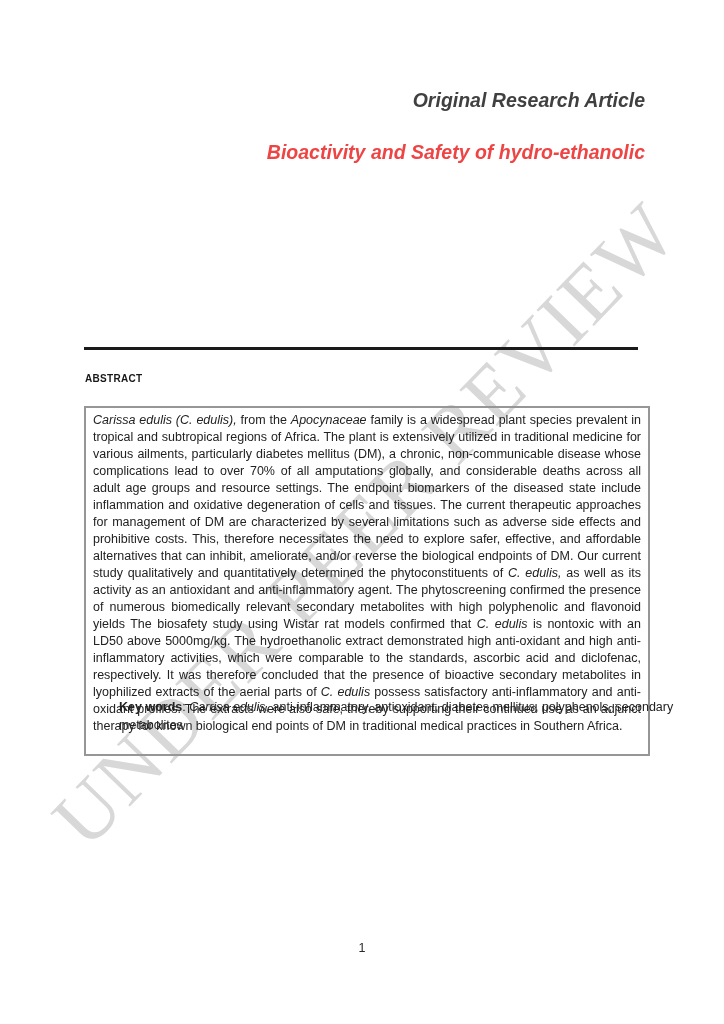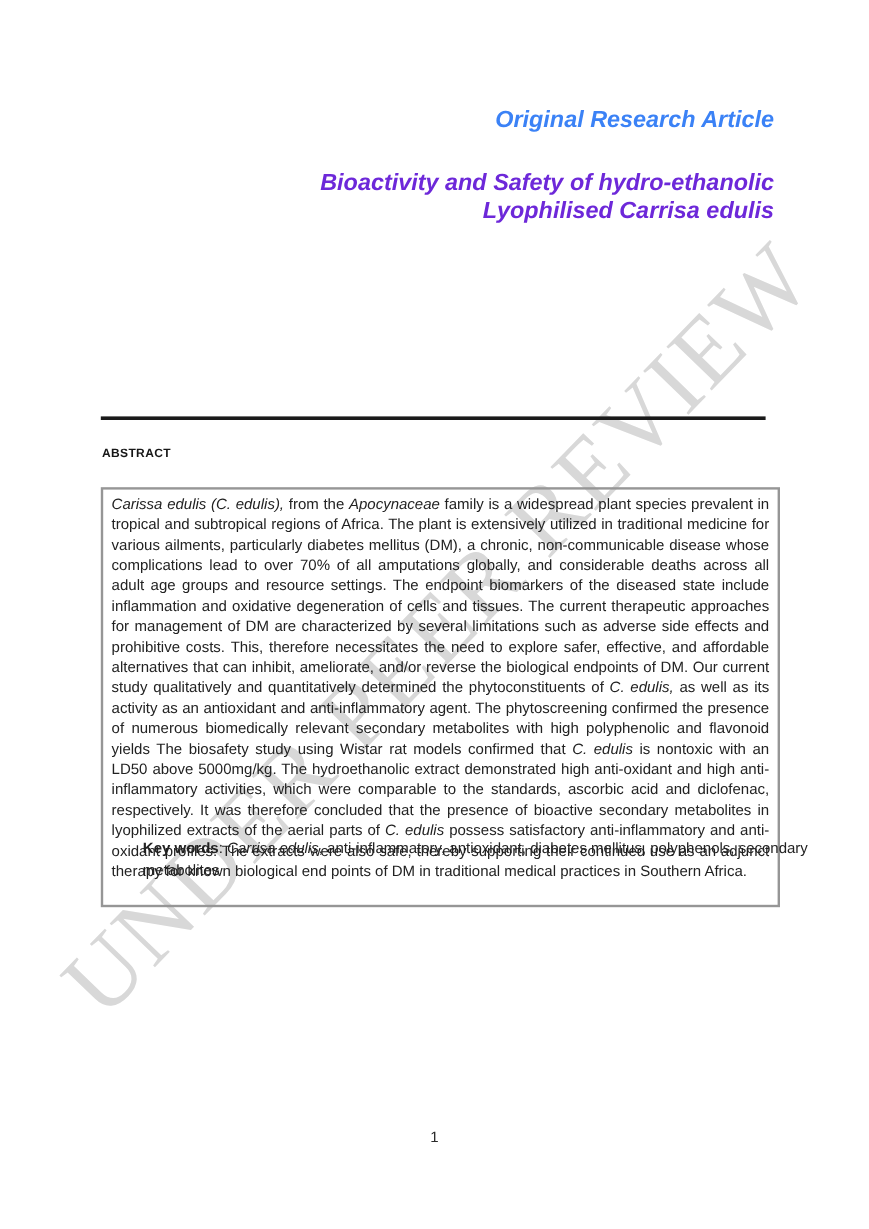--- a/index.html
+++ b/index.html
@@ -36,32 +36,31 @@
   }
   .article-type {
     position: absolute;
     top: 89px;
     right: 79px;
     font-size: 19.5px;
     font-weight: bold;
     font-style: italic;
     text-align: right;
     line-height: 23px;
-    color: #3b82f6;
+    color: #404040;
   }
   .paper-title {
     position: absolute;
     top: 141px;
     right: 79px;
     font-size: 19.5px;
     font-weight: bold;
     font-style: italic;
-    text-align: right;
     line-height: 23.5px;
-    color: #6d28d9;
+    color: #ef4444;
   }
   .rule {
     position: absolute;
     top: 347px;
     left: 84px;
     width: 554px;
     height: 3px;
     background: #1a1a1a;
   }
   .abstract-heading {
@@ -116,21 +115,20 @@
 <div class="page">
 
   <div class="watermark">UNDER PEER REVIEW</div>
 
   <div class="content">
 
     <div class="article-type">Original Research Article</div>
 
     <div class="paper-title">
       <div>Bioactivity and Safety of hydro-ethanolic</div>
-      <div>Lyophilised Carrisa edulis</div>
     </div>
 
     <div class="rule"></div>
 
     <div class="abstract-heading">ABSTRACT</div>
 
     <div class="abstract-box"><span class="seg-italic">Carissa edulis (C. edulis),</span><span class="seg-normal"> from the </span><span class="seg-italic">Apocynaceae</span><span class="seg-normal"> family is a widespread plant species prevalent in tropical and subtropical regions of Africa. The plant is extensively utilized in traditional medicine for various ailments, particularly diabetes mellitus (DM), a chronic, non-communicable disease whose complications lead to over 70% of all amputations globally, and considerable deaths across all adult age groups and resource settings. The endpoint biomarkers of the diseased state include inflammation and oxidative degeneration of cells and tissues. The current therapeutic approaches for management of DM are characterized by several limitations such as adverse side effects and prohibitive costs. This, therefore necessitates the need to explore safer, effective, and affordable alternatives that can inhibit, ameliorate, and/or reverse the biological endpoints of DM. Our current study qualitatively and quantitatively determined the phytoconstituents of </span><span class="seg-italic">C. edulis,</span><span class="seg-normal"> as well as its activity as an antioxidant and anti-inflammatory agent. The phytoscreening confirmed the presence of numerous biomedically relevant secondary metabolites with high polyphenolic and flavonoid yields  The biosafety study using Wistar rat models confirmed that </span><span class="seg-italic">C. edulis</span><span class="seg-normal"> is nontoxic with an LD50 above 5000mg/kg.  The hydroethanolic extract demonstrated high anti-oxidant and high anti-inflammatory activities, which were comparable to the standards, ascorbic acid and diclofenac, respectively. It was therefore concluded that the presence of bioactive secondary metabolites in lyophilized extracts of the aerial parts of </span><span class="seg-italic">C. edulis</span><span class="seg-normal"> possess satisfactory anti-inflammatory and anti-oxidant profiles. The extracts were also safe, thereby supporting their continued use as an adjunct therapy for known biological end points of DM in traditional medical practices in Southern Africa.</span></div>
 
     <div class="keywords"><span class="seg-bold">Key words</span><span class="seg-normal">: </span><span class="seg-italic">Carrisa edulis</span><span class="seg-normal">, anti-inflammatory, antioxidant, diabetes mellitus, polyphenols, secondary metabolites</span></div>
 

